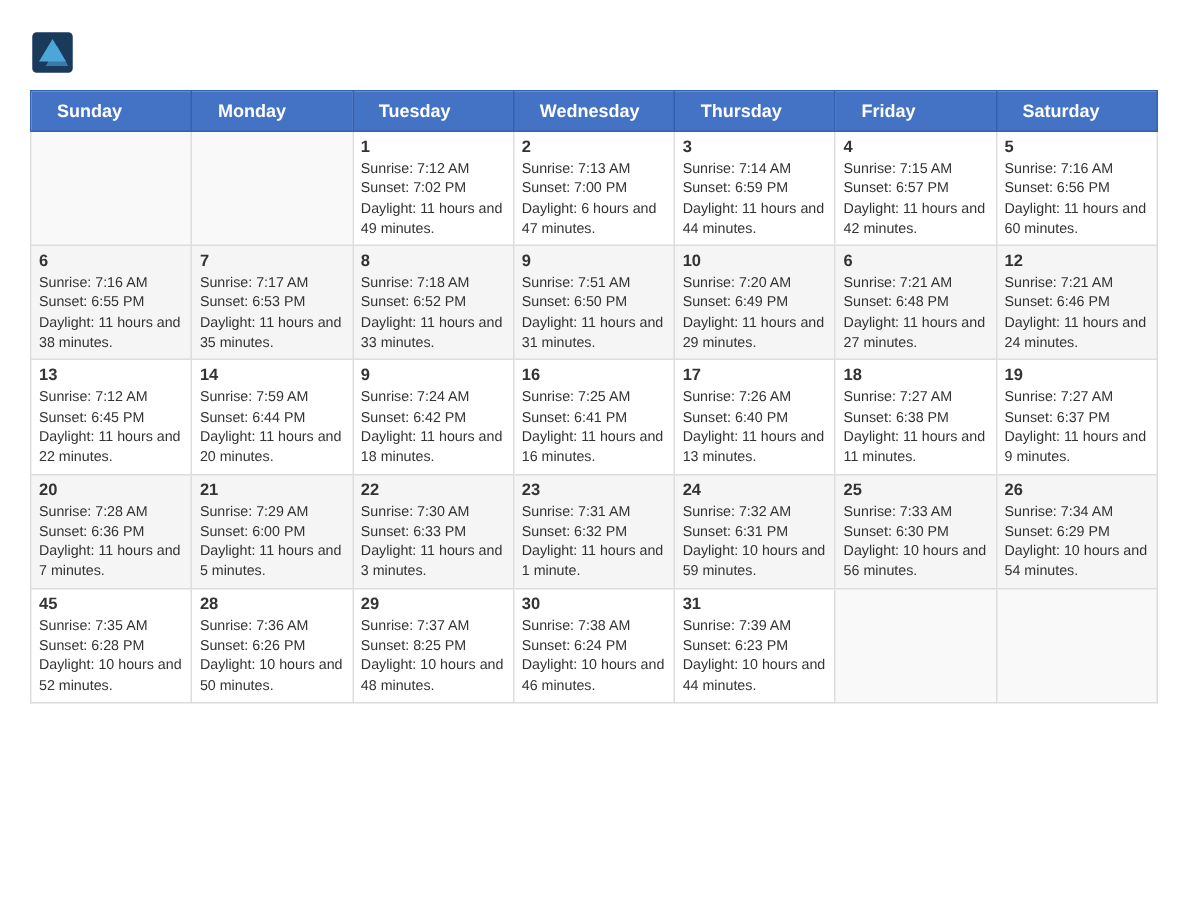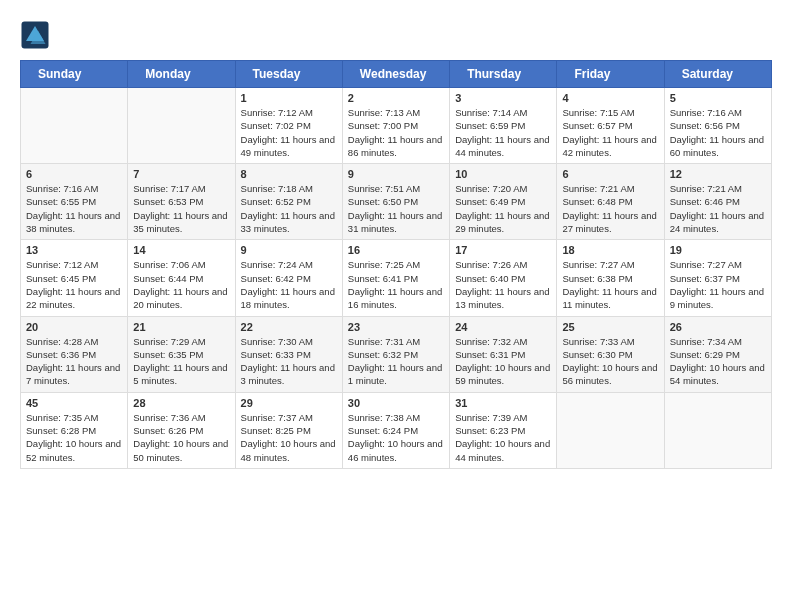--- a/index.html
+++ b/index.html
@@ -122,21 +122,21 @@
   <tbody id="calendar-body">
   <tr>
         <td class="empty-cell"></td>
         <td class="empty-cell"></td>
         <td>
           <span class="day-number">1</span>
           <div class="cell-content"><span>Sunrise: 7:12 AM</span><br><span>Sunset: 7:02 PM</span><br><span>Daylight: 11 hours and 49 minutes.</span><br></div>
         </td>
         <td>
           <span class="day-number">2</span>
-          <div class="cell-content"><span>Sunrise: 7:13 AM</span><br><span>Sunset: 7:00 PM</span><br><span>Daylight: 11 hours and 86 minutes.</span><br></div>
+          <div class="cell-content"><span>Sunrise: 7:13 AM</span><br><span>Sunset: 7:00 PM</span><br><span>Daylight: 6 hours and 47 minutes.</span><br></div>
         </td>
         <td>
           <span class="day-number">3</span>
           <div class="cell-content"><span>Sunrise: 7:14 AM</span><br><span>Sunset: 6:59 PM</span><br><span>Daylight: 11 hours and 44 minutes.</span><br></div>
         </td>
         <td>
           <span class="day-number">4</span>
           <div class="cell-content"><span>Sunrise: 7:15 AM</span><br><span>Sunset: 6:57 PM</span><br><span>Daylight: 11 hours and 42 minutes.</span><br></div>
         </td>
         <td>
@@ -174,21 +174,21 @@
           <div class="cell-content"><span>Sunrise: 7:21 AM</span><br><span>Sunset: 6:46 PM</span><br><span>Daylight: 11 hours and 24 minutes.</span><br></div>
         </td>
       </tr>
       <tr>
         <td>
           <span class="day-number">13</span>
           <div class="cell-content"><span>Sunrise: 7:12 AM</span><br><span>Sunset: 6:45 PM</span><br><span>Daylight: 11 hours and 22 minutes.</span><br></div>
         </td>
         <td>
           <span class="day-number">14</span>
-          <div class="cell-content"><span>Sunrise: 7:06 AM</span><br><span>Sunset: 6:44 PM</span><br><span>Daylight: 11 hours and 20 minutes.</span><br></div>
+          <div class="cell-content"><span>Sunrise: 7:59 AM</span><br><span>Sunset: 6:44 PM</span><br><span>Daylight: 11 hours and 20 minutes.</span><br></div>
         </td>
         <td>
           <span class="day-number">9</span>
           <div class="cell-content"><span>Sunrise: 7:24 AM</span><br><span>Sunset: 6:42 PM</span><br><span>Daylight: 11 hours and 18 minutes.</span><br></div>
         </td>
         <td>
           <span class="day-number">16</span>
           <div class="cell-content"><span>Sunrise: 7:25 AM</span><br><span>Sunset: 6:41 PM</span><br><span>Daylight: 11 hours and 16 minutes.</span><br></div>
         </td>
         <td>
@@ -200,25 +200,25 @@
           <div class="cell-content"><span>Sunrise: 7:27 AM</span><br><span>Sunset: 6:38 PM</span><br><span>Daylight: 11 hours and 11 minutes.</span><br></div>
         </td>
         <td>
           <span class="day-number">19</span>
           <div class="cell-content"><span>Sunrise: 7:27 AM</span><br><span>Sunset: 6:37 PM</span><br><span>Daylight: 11 hours and 9 minutes.</span><br></div>
         </td>
       </tr>
       <tr>
         <td>
           <span class="day-number">20</span>
-          <div class="cell-content"><span>Sunrise: 4:28 AM</span><br><span>Sunset: 6:36 PM</span><br><span>Daylight: 11 hours and 7 minutes.</span><br></div>
+          <div class="cell-content"><span>Sunrise: 7:28 AM</span><br><span>Sunset: 6:36 PM</span><br><span>Daylight: 11 hours and 7 minutes.</span><br></div>
         </td>
         <td>
           <span class="day-number">21</span>
-          <div class="cell-content"><span>Sunrise: 7:29 AM</span><br><span>Sunset: 6:35 PM</span><br><span>Daylight: 11 hours and 5 minutes.</span><br></div>
+          <div class="cell-content"><span>Sunrise: 7:29 AM</span><br><span>Sunset: 6:00 PM</span><br><span>Daylight: 11 hours and 5 minutes.</span><br></div>
         </td>
         <td>
           <span class="day-number">22</span>
           <div class="cell-content"><span>Sunrise: 7:30 AM</span><br><span>Sunset: 6:33 PM</span><br><span>Daylight: 11 hours and 3 minutes.</span><br></div>
         </td>
         <td>
           <span class="day-number">23</span>
           <div class="cell-content"><span>Sunrise: 7:31 AM</span><br><span>Sunset: 6:32 PM</span><br><span>Daylight: 11 hours and 1 minute.</span><br></div>
         </td>
         <td>

